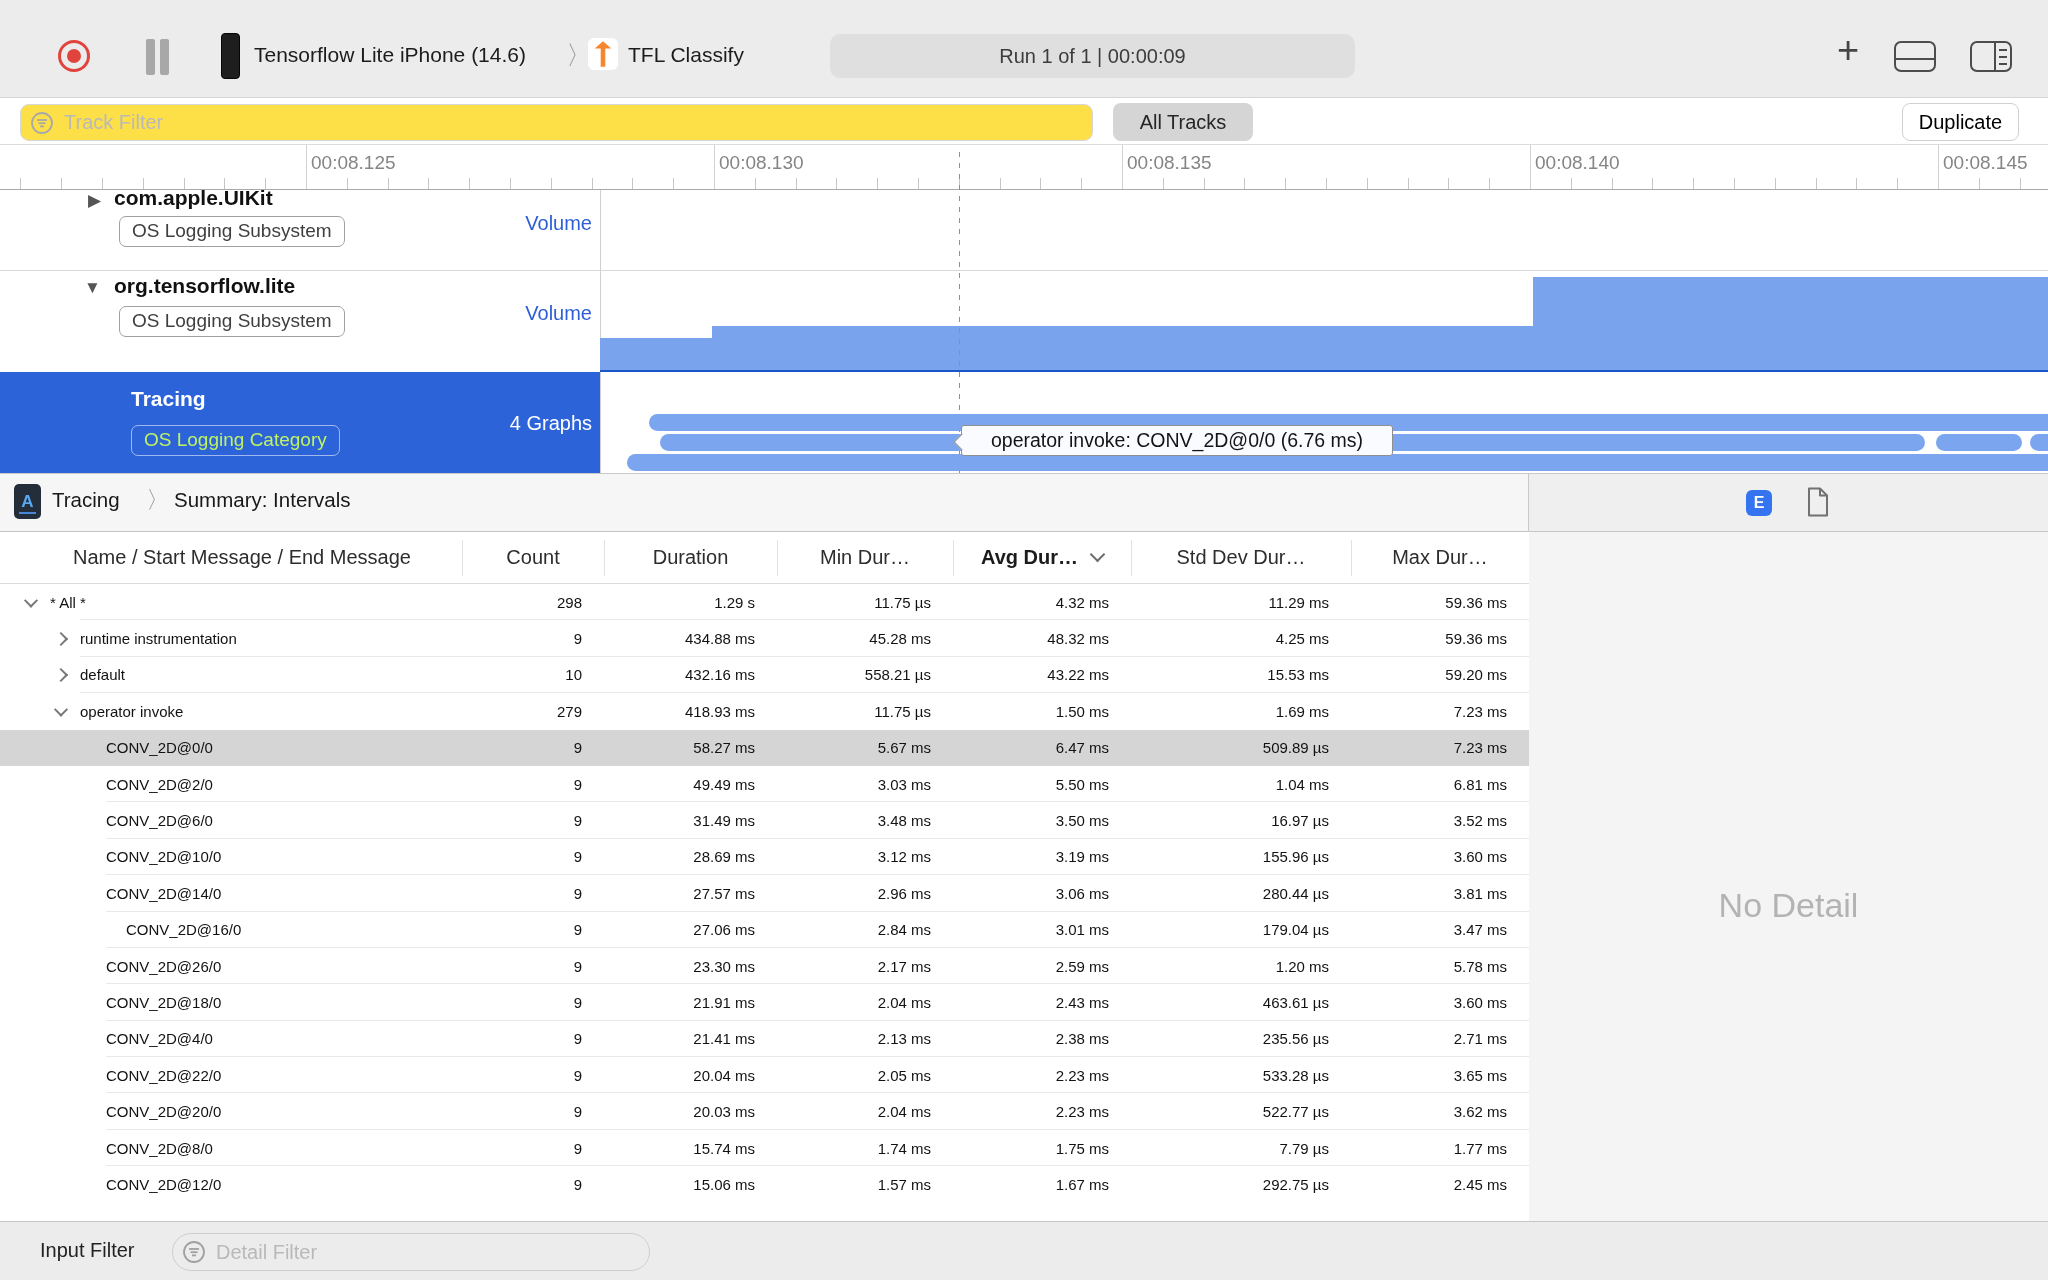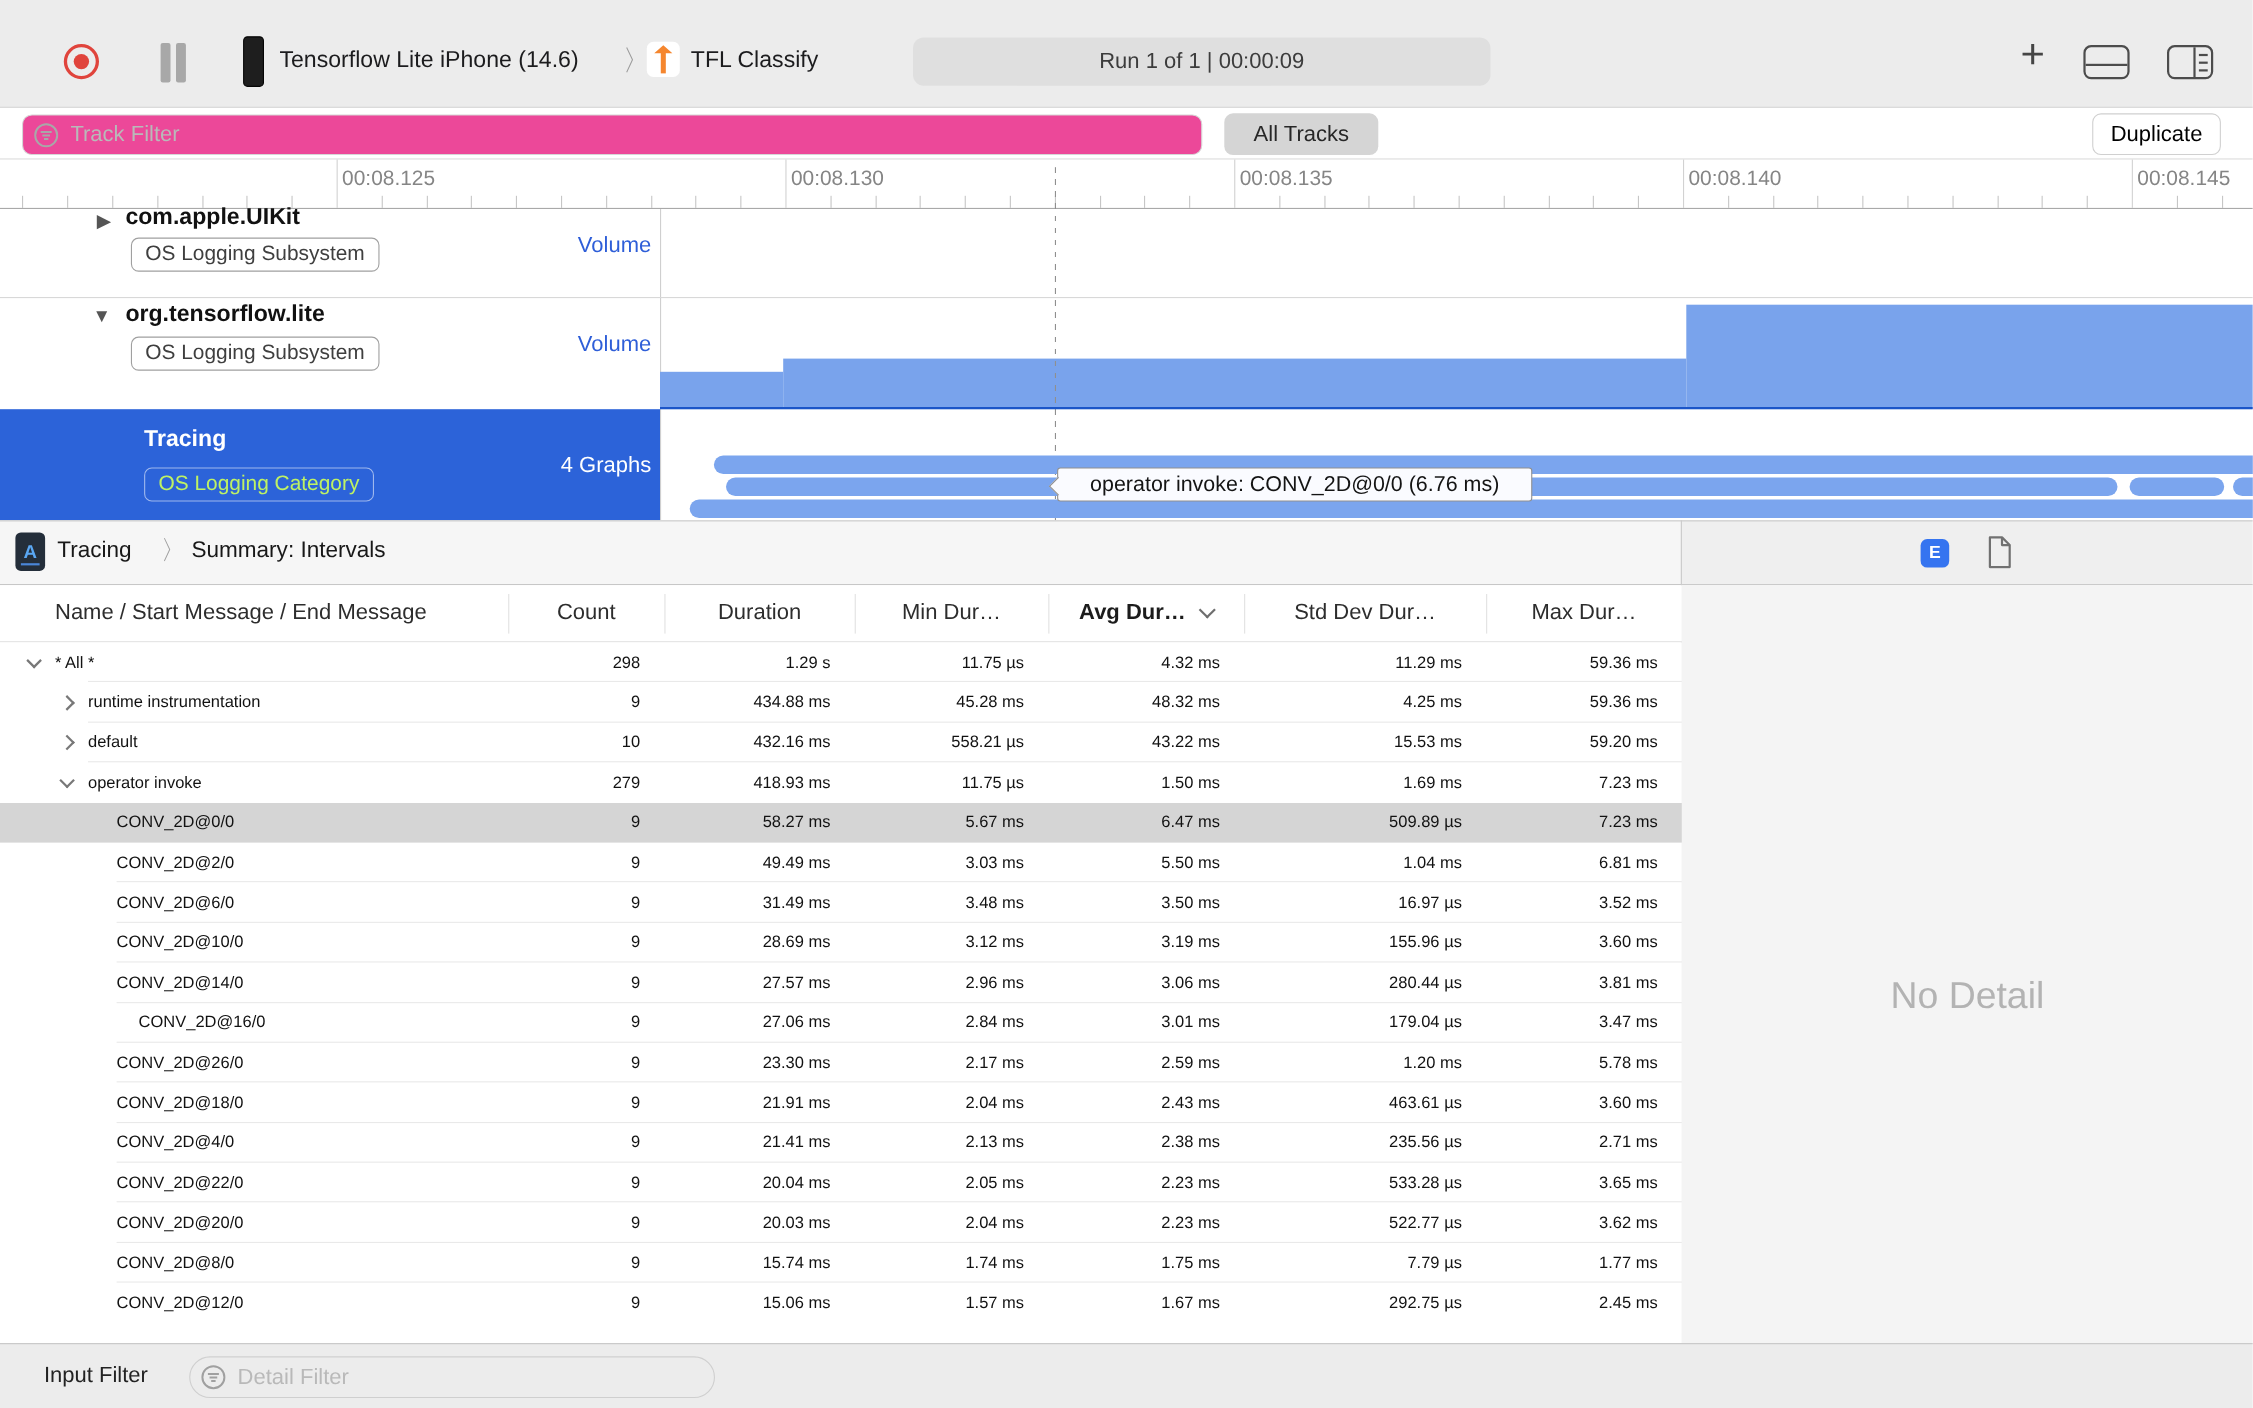--- a/index.html
+++ b/index.html
@@ -25,21 +25,21 @@
               display:flex; align-items:center; justify-content:center; }
   .split-h { left:1894px; top:41px; width:42px; height:31px; border:2.5px solid #4c4c4c; border-radius:7px; }
   .split-h::after { content:""; position:absolute; left:0; right:0; top:55%; border-top:2.5px solid #4c4c4c; }
   .split-v { left:1970px; top:41px; width:42px; height:31px; border:2.5px solid #4c4c4c; border-radius:7px; }
   .split-v::before { content:""; position:absolute; top:0; bottom:0; left:58%; border-left:2.5px solid #4c4c4c; }
   .split-v::after { content:""; position:absolute; right:3px; top:6px; width:8px; height:2px; background:#4c4c4c;
                     box-shadow:0 7px 0 #4c4c4c, 0 14px 0 #4c4c4c; }
 
   
   .filterrow { left:0; top:99px; width:2048px; height:45px; background:#fff; }
-  .pill-input { border:1px solid #d6d6d6; border-radius:9px; background:#ec4899; display:flex; align-items:center; }
+  .pill-input { border:1px solid #d6d6d6; border-radius:9px; background:#fde047; display:flex; align-items:center; }
   .track-filter { position:absolute; left:20px; top:5px; width:1073px; height:37px; }
   .pill-input svg { margin-left:9px; flex:0 0 auto; }
   .pill-input input { border:none; outline:none; background:transparent; font:20px "Liberation Sans",sans-serif;
                       color:#333; margin-left:10px; width:80%; }
   .pill-input input::placeholder { color:#b9b9b9; }
   .all-tracks { left:1113px; top:4px; width:140px; height:38px; background:#d5d5d5; border-radius:8px;
                 display:flex; align-items:center; justify-content:center; font-size:20px; color:#272727; }
   .duplicate { left:1902px; top:4px; width:117px; height:38px; background:#fff; border:1px solid #d0d0d0; border-radius:8px;
                display:flex; align-items:center; justify-content:center; font-size:20px; color:#000000; }
 
@@ -86,21 +86,21 @@
   .e-badge { left:217px; top:16px; width:26px; height:26px; background:#3574f0; border-radius:6px; color:#fff;
              font-weight:bold; font-size:16px; display:flex; align-items:center; justify-content:center; }
   .doc-icon { left:277px; top:13px; }
   .detail-body { left:1529px; top:532px; width:519px; height:689px; background:#f4f4f4; }
   .no-detail { position:absolute; left:0; width:519px; top:354px; text-align:center; font-size:34px; color:#b3b3b3; }
   .panel-vdiv { left:1528px; top:473px; width:1px; height:748px; background:#c9c9c9; }
 
   
   .thead { left:0; top:532px; width:1529px; height:52px; background:#fff; border-bottom:1px solid #dcdcdc; display:flex; }
   .thead .hcell { height:100%; display:flex; align-items:center; justify-content:center; font-size:20px; color:#2d2d2d; white-space:nowrap; }
-  .thead .hcell.name { justify-content:flex-start; padding-left:50px; }
+  .thead .hcell.name { justify-content:flex-start; padding-left:73px; }
   .thead .hcell.sorted { font-weight:bold; color:#1c1c1c; }
   .hsep { position:absolute; top:8px; height:36px; width:1px; background:#e2e2e2; }
   .sort-chev { width:11px; height:11px; border-right:2px solid #6e6e6e; border-bottom:2px solid #6e6e6e;
                transform:rotate(45deg); margin-left:14px; margin-top:-6px; }
   .tbody { left:0; top:584px; width:1529px; height:637px; background:#fff; overflow:hidden; }
   .trow { position:relative; display:flex; height:36.4px; align-items:center; font-size:15px; color:#121212; }
   .trow.sel { background:#d5d5d5; }
   .trow .cell { flex:0 0 auto; text-align:right; padding-right:22px; white-space:nowrap; }
   .trow .cell.name { text-align:left; padding:0; display:flex; align-items:center; }
   .chev { width:10px; height:10px; border-right:2px solid #787878; border-bottom:2px solid #787878; flex:0 0 auto; }

